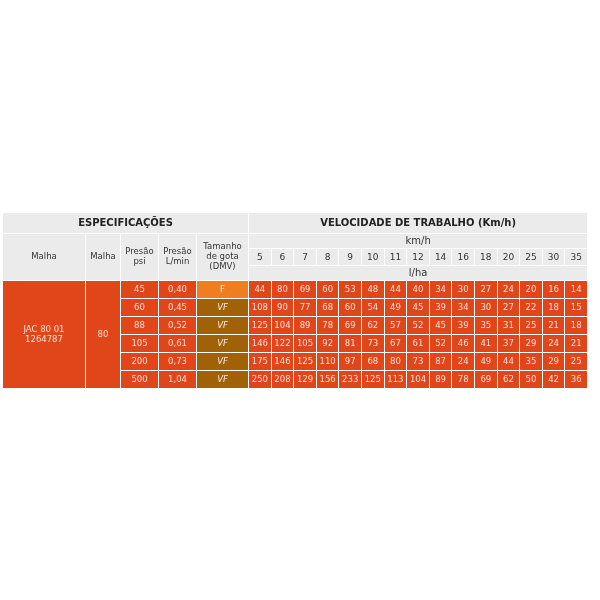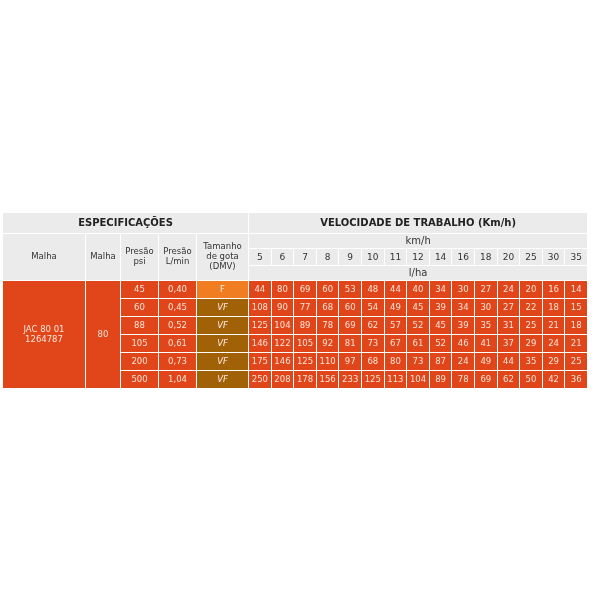--- a/index.html
+++ b/index.html
@@ -175,21 +175,21 @@
         <td>35</td>
         <td>29</td>
         <td>25</td>
       </tr>
       <tr>
         <td>500</td>
         <td>1,04</td>
         <td class="drop-VF">VF</td>
         <td>250</td>
         <td>208</td>
-        <td>178</td>
+        <td>129</td>
         <td>156</td>
         <td>233</td>
         <td>125</td>
         <td>113</td>
         <td>104</td>
         <td>89</td>
         <td>78</td>
         <td>69</td>
         <td>62</td>
         <td>50</td>

